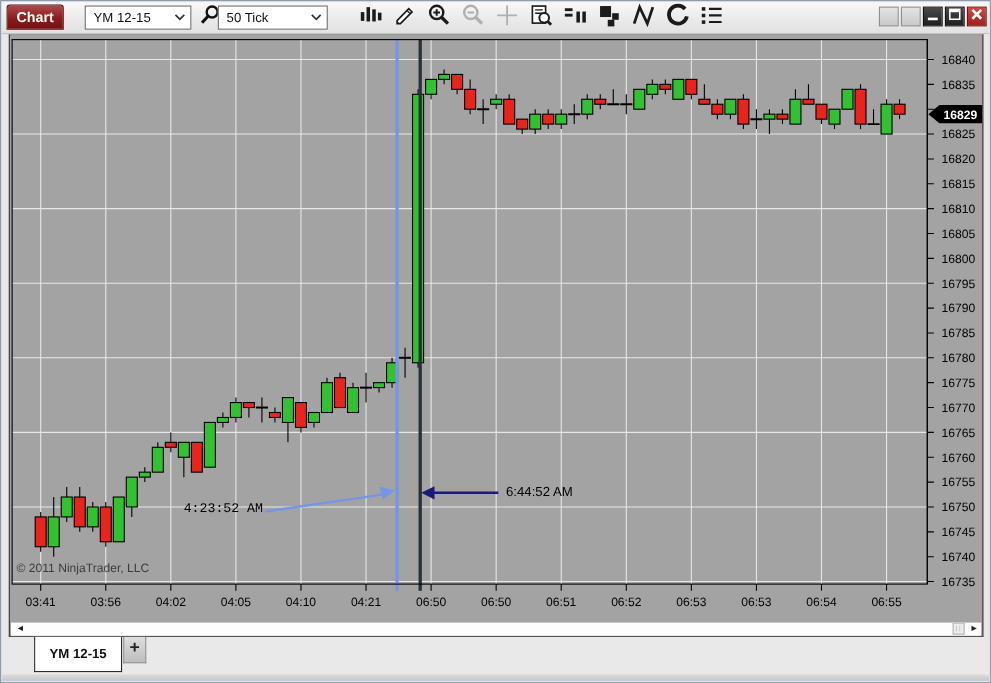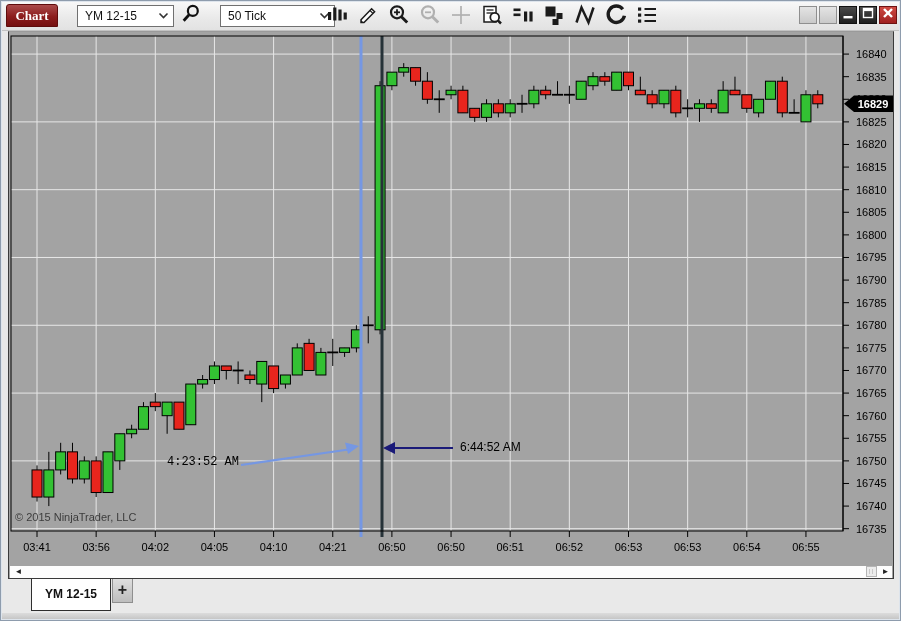--- a/index.html
+++ b/index.html
@@ -5,26 +5,26 @@
   html,body{margin:0;padding:0;background:#cfd6de;font-family:"Liberation Sans",sans-serif;}
   *{box-sizing:border-box;}
   .window{position:relative;width:901px;height:621px;background:#e8e8e8;
     border:1px solid #8e9cad;box-shadow:inset 0 0 0 1px #dde4ec;overflow:hidden;}
   
   .titlebar{position:absolute;left:1px;top:1px;right:1px;height:29px;
     background:linear-gradient(#f8f8f8,#e9e9e9 60%,#e2e2e2);border-bottom:1px solid #c2c2c2;}
   .title-box{position:absolute;left:4px;top:2px;width:52px;height:23px;
     background:linear-gradient(#aa4b4b,#8c1d1d 55%,#751010);border:1px solid #5e0c0c;
     border-radius:3px 3px 0 0;color:#fff;font-size:13px;font-weight:bold;
-    text-align:center;line-height:22px;font-family:Liberation Serif, serif;}
+    text-align:center;line-height:22px;}
   .dropdown{position:absolute;top:3px;height:22px;background:#fff;border:1px solid #707070;
     font-size:12px;color:#111;display:flex;align-items:center;padding:0 4px 0 7px;}
   .dropdown .dd-label{flex:1;}
   .dd-instrument{left:75px;width:97px;}
-  .dd-interval{left:218px;width:115px;}
+  .dd-interval{left:196px;width:100px;}
   .icon-btn{position:absolute;top:3px;width:22px;height:22px;display:flex;
     align-items:center;justify-content:center;cursor:pointer;}
   .search-btn{left:178px;}
   .tool-icons{position:absolute;left:322px;top:2px;height:25px;display:flex;gap:6px;}
   .tbtn{width:25px;height:25px;display:flex;align-items:center;justify-content:center;cursor:pointer;}
   .win-controls{position:absolute;right:2px;top:4px;display:flex;gap:2px;}
   .wbtn{width:18px;height:18px;border:1px solid #8f8f8f;
     background:linear-gradient(#e4e4e4,#c9c9c9);display:flex;align-items:center;justify-content:center;}
   .wbtn.dark{background:linear-gradient(#4a4a4a,#1f1f1f);border-color:#111;}
   .wbtn.close{background:linear-gradient(#cf4a42,#a02020);border-color:#6e1212;}
@@ -443,21 +443,21 @@
           <text x="619.5" y="519" fill="#000" text-anchor="middle">06:53</text>
           <line x1="678.65" y1="499" x2="678.65" y2="505" stroke="#000" stroke-width="1"></line>
           <text x="678.65" y="519" fill="#000" text-anchor="middle">06:53</text>
           <line x1="737.8" y1="499" x2="737.8" y2="505" stroke="#000" stroke-width="1"></line>
           <text x="737.8" y="519" fill="#000" text-anchor="middle">06:54</text>
           <line x1="796.9499999999999" y1="499" x2="796.9499999999999" y2="505" stroke="#000" stroke-width="1"></line>
           <text x="796.9499999999999" y="519" fill="#000" text-anchor="middle">06:55</text>
         </g>
       </svg>
 
-    <div class="copyright">© 2015 NinjaTrader, LLC</div>
+    <div class="copyright">© 2011 NinjaTrader, LLC</div>
     <div class="annotation a1">4:23:52 AM</div>
     <div class="annotation a2">6:44:52 AM</div>
 
     <div class="hscroll">
       <div class="scroll-arrow sa-left">◄</div>
       <div class="scroll-grip">
           <i class="g1"></i>
           <i class="g2"></i>
         </div>
       <div class="scroll-arrow sa-right">►</div>

